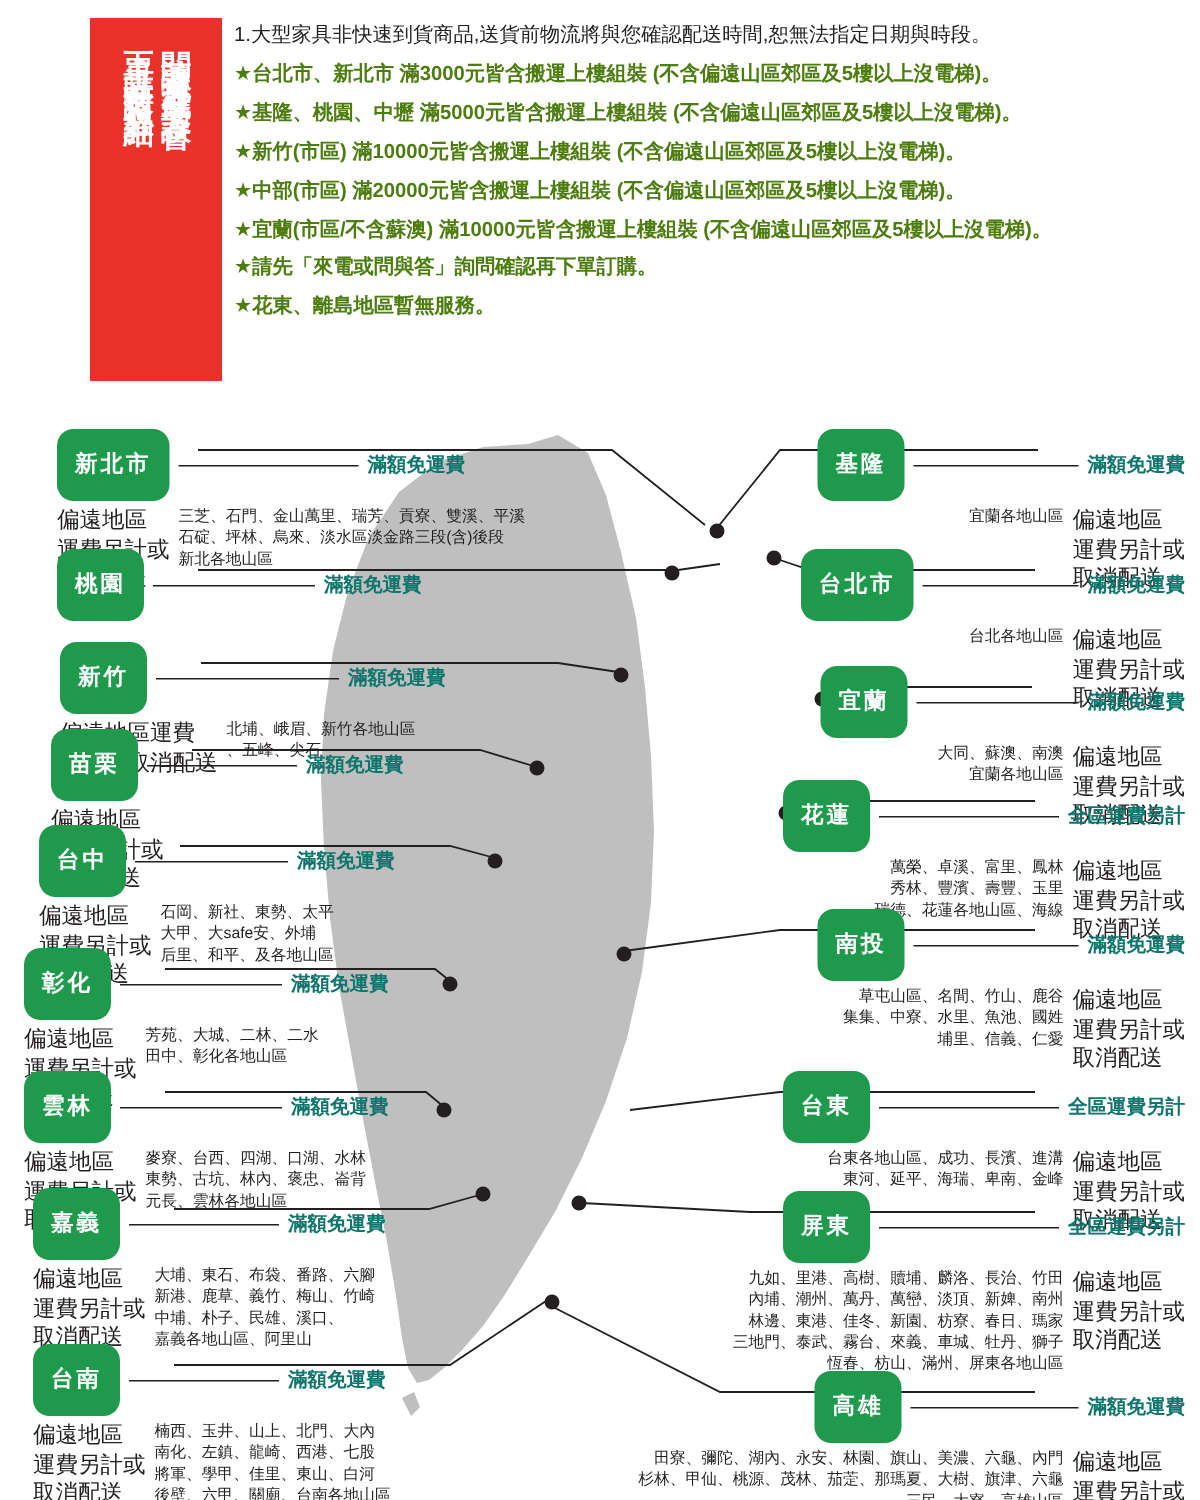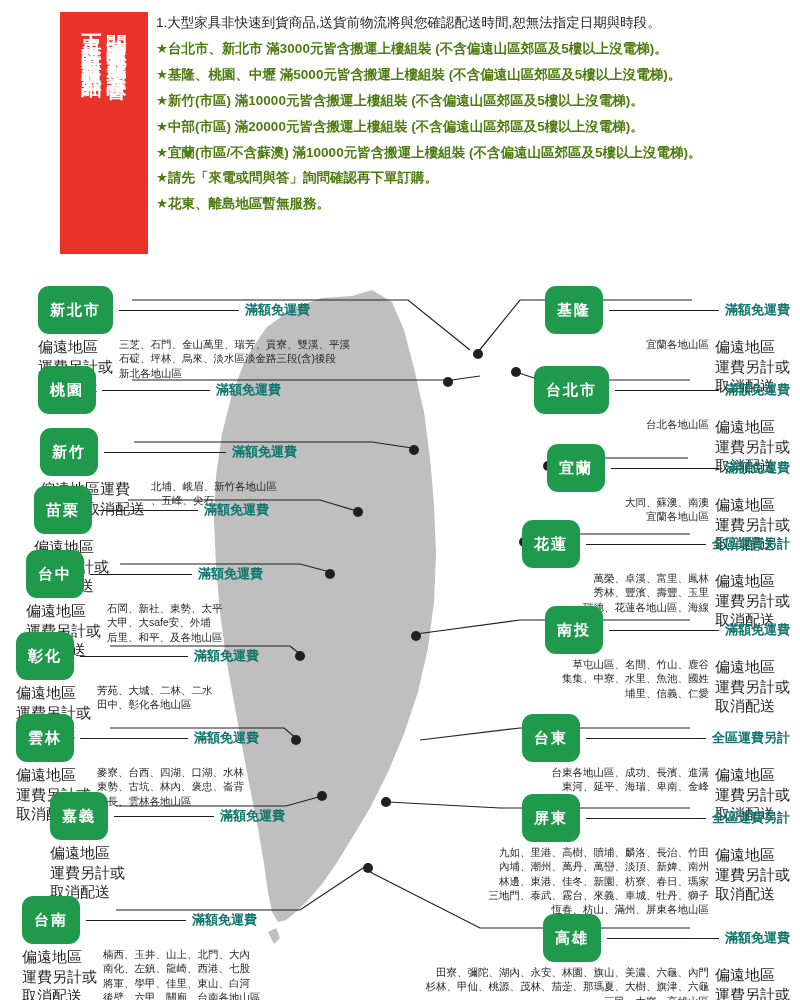--- a/index.html
+++ b/index.html
@@ -204,28 +204,29 @@
         <div class="headrow">
           <span class="tag">雲林</span>
           <span class="rule" style="width: 108px; margin: 0px 6px;"></span>
           <span class="headline">滿額免運費</span>
         </div>
         <div class="body">
           <div class="note">偏遠地區<br>運費另計或<br>取消配送</div>
           <div class="places">麥寮、台西、四湖、口湖、水林<br>東勢、古坑、林內、褒忠、崙背<br>元長、雲林各地山區</div>
         </div>
       </div>
-      <div class="blk left" style="left: 22px; top: 520px; margin-left: 28px;">
+      <div class="blk left" style="left: 22px; top: 520px;">
         <div class="headrow">
           <span class="tag">嘉義</span>
           <span class="rule" style="width: 100px; margin: 0px 6px;"></span>
           <span class="headline">滿額免運費</span>
         </div>
         <div class="body">
           <div class="note">偏遠地區<br>運費另計或<br>取消配送</div>
+          <div class="places">大埔、東石、布袋、番路、六腳<br>新港、鹿草、義竹、梅山、竹崎<br>中埔、朴子、民雄、溪口、<br>嘉義各地山區、阿里山</div>
         </div>
       </div>
       <div class="blk left" style="left: 22px; top: 624px;">
         <div class="headrow">
           <span class="tag">台南</span>
           <span class="rule" style="width: 100px; margin: 0px 6px;"></span>
           <span class="headline">滿額免運費</span>
         </div>
         <div class="body">
           <div class="note">偏遠地區<br>運費另計或<br>取消配送</div>

